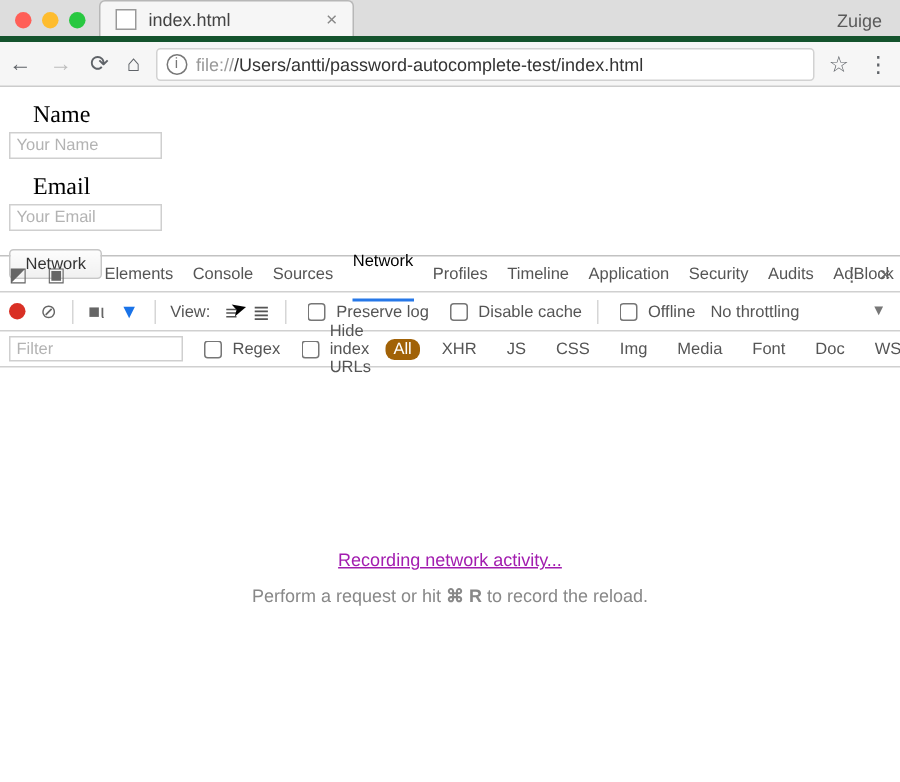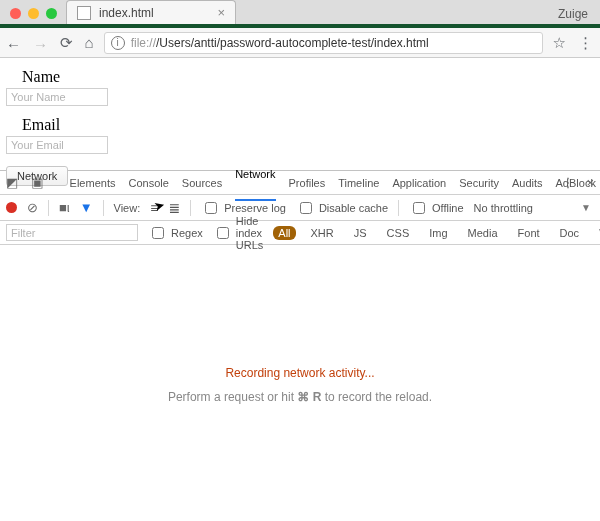--- a/index.html
+++ b/index.html
@@ -176,39 +176,39 @@
     height:24px;
     border-bottom:1px solid #d0d0d0;
     display:flex;
     align-items:center;
     padding:0 6px;
     gap:10px;
     font-size:11px;
     color:#555;
   }
   .filter-input{
-    width:132px;height:17px;border:1px solid #cfcfcf;background:#fff;
+    width:116px;height:17px;border:1px solid #cfcfcf;background:#fff;
     font-size:11px;padding:1px 4px;color:#333;
   }
   .filter-input::placeholder{color:#b3b3b3;}
   .pill{
     padding:1px 5px;border-radius:6px;
   }
   .pill.sel{background:#a16207;color:#fff;}
   .net-body{
     height:280px;
     display:flex;
     flex-direction:column;
     align-items:center;
     justify-content:center;
     gap:10px;
     color:#888;
     font-size:12px;
   }
-  .net-body .line1{color:#c2410c;}
+  .net-body .line1{color:#a21caf;text-decoration:underline;}
   .net-body .line2{color:#888;}
   .row-gap10{display:flex;align-items:center;gap:10px;}
 </style>
 </head>
 <body>
 
 <div class="tab-strip">
   <div class="traffic">
     <span class="t-red"></span>
     <span class="t-yel"></span>

